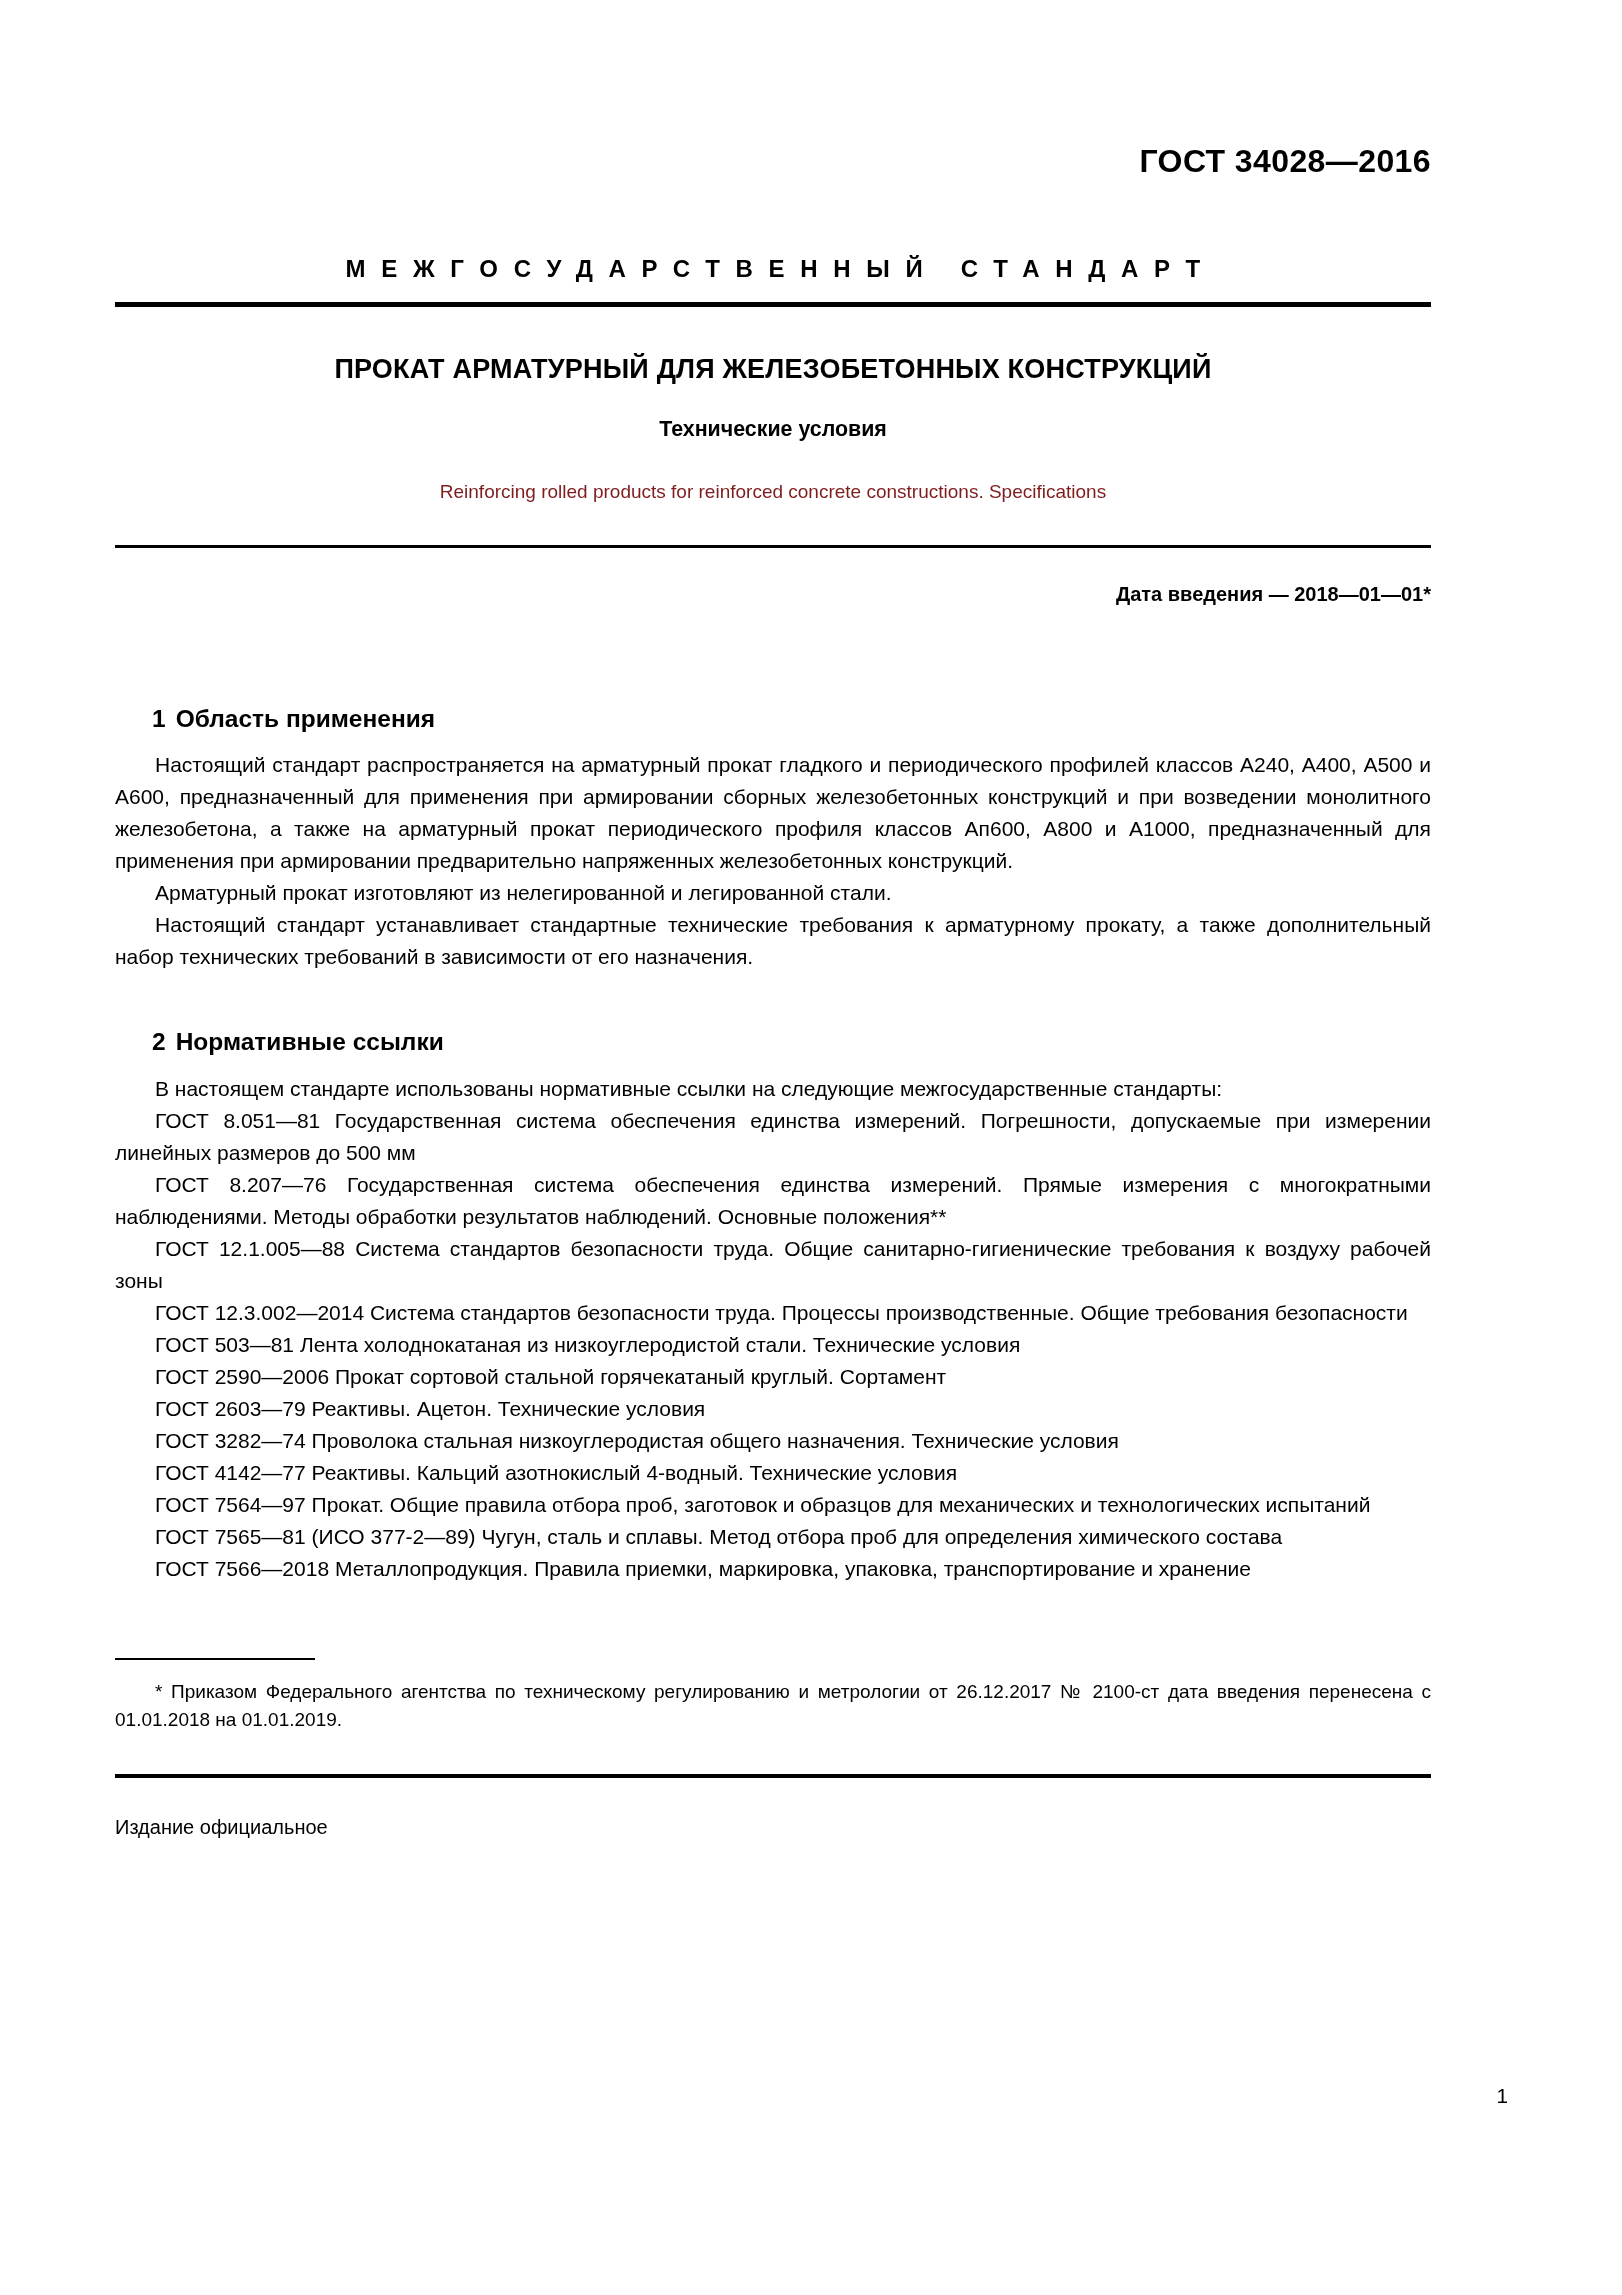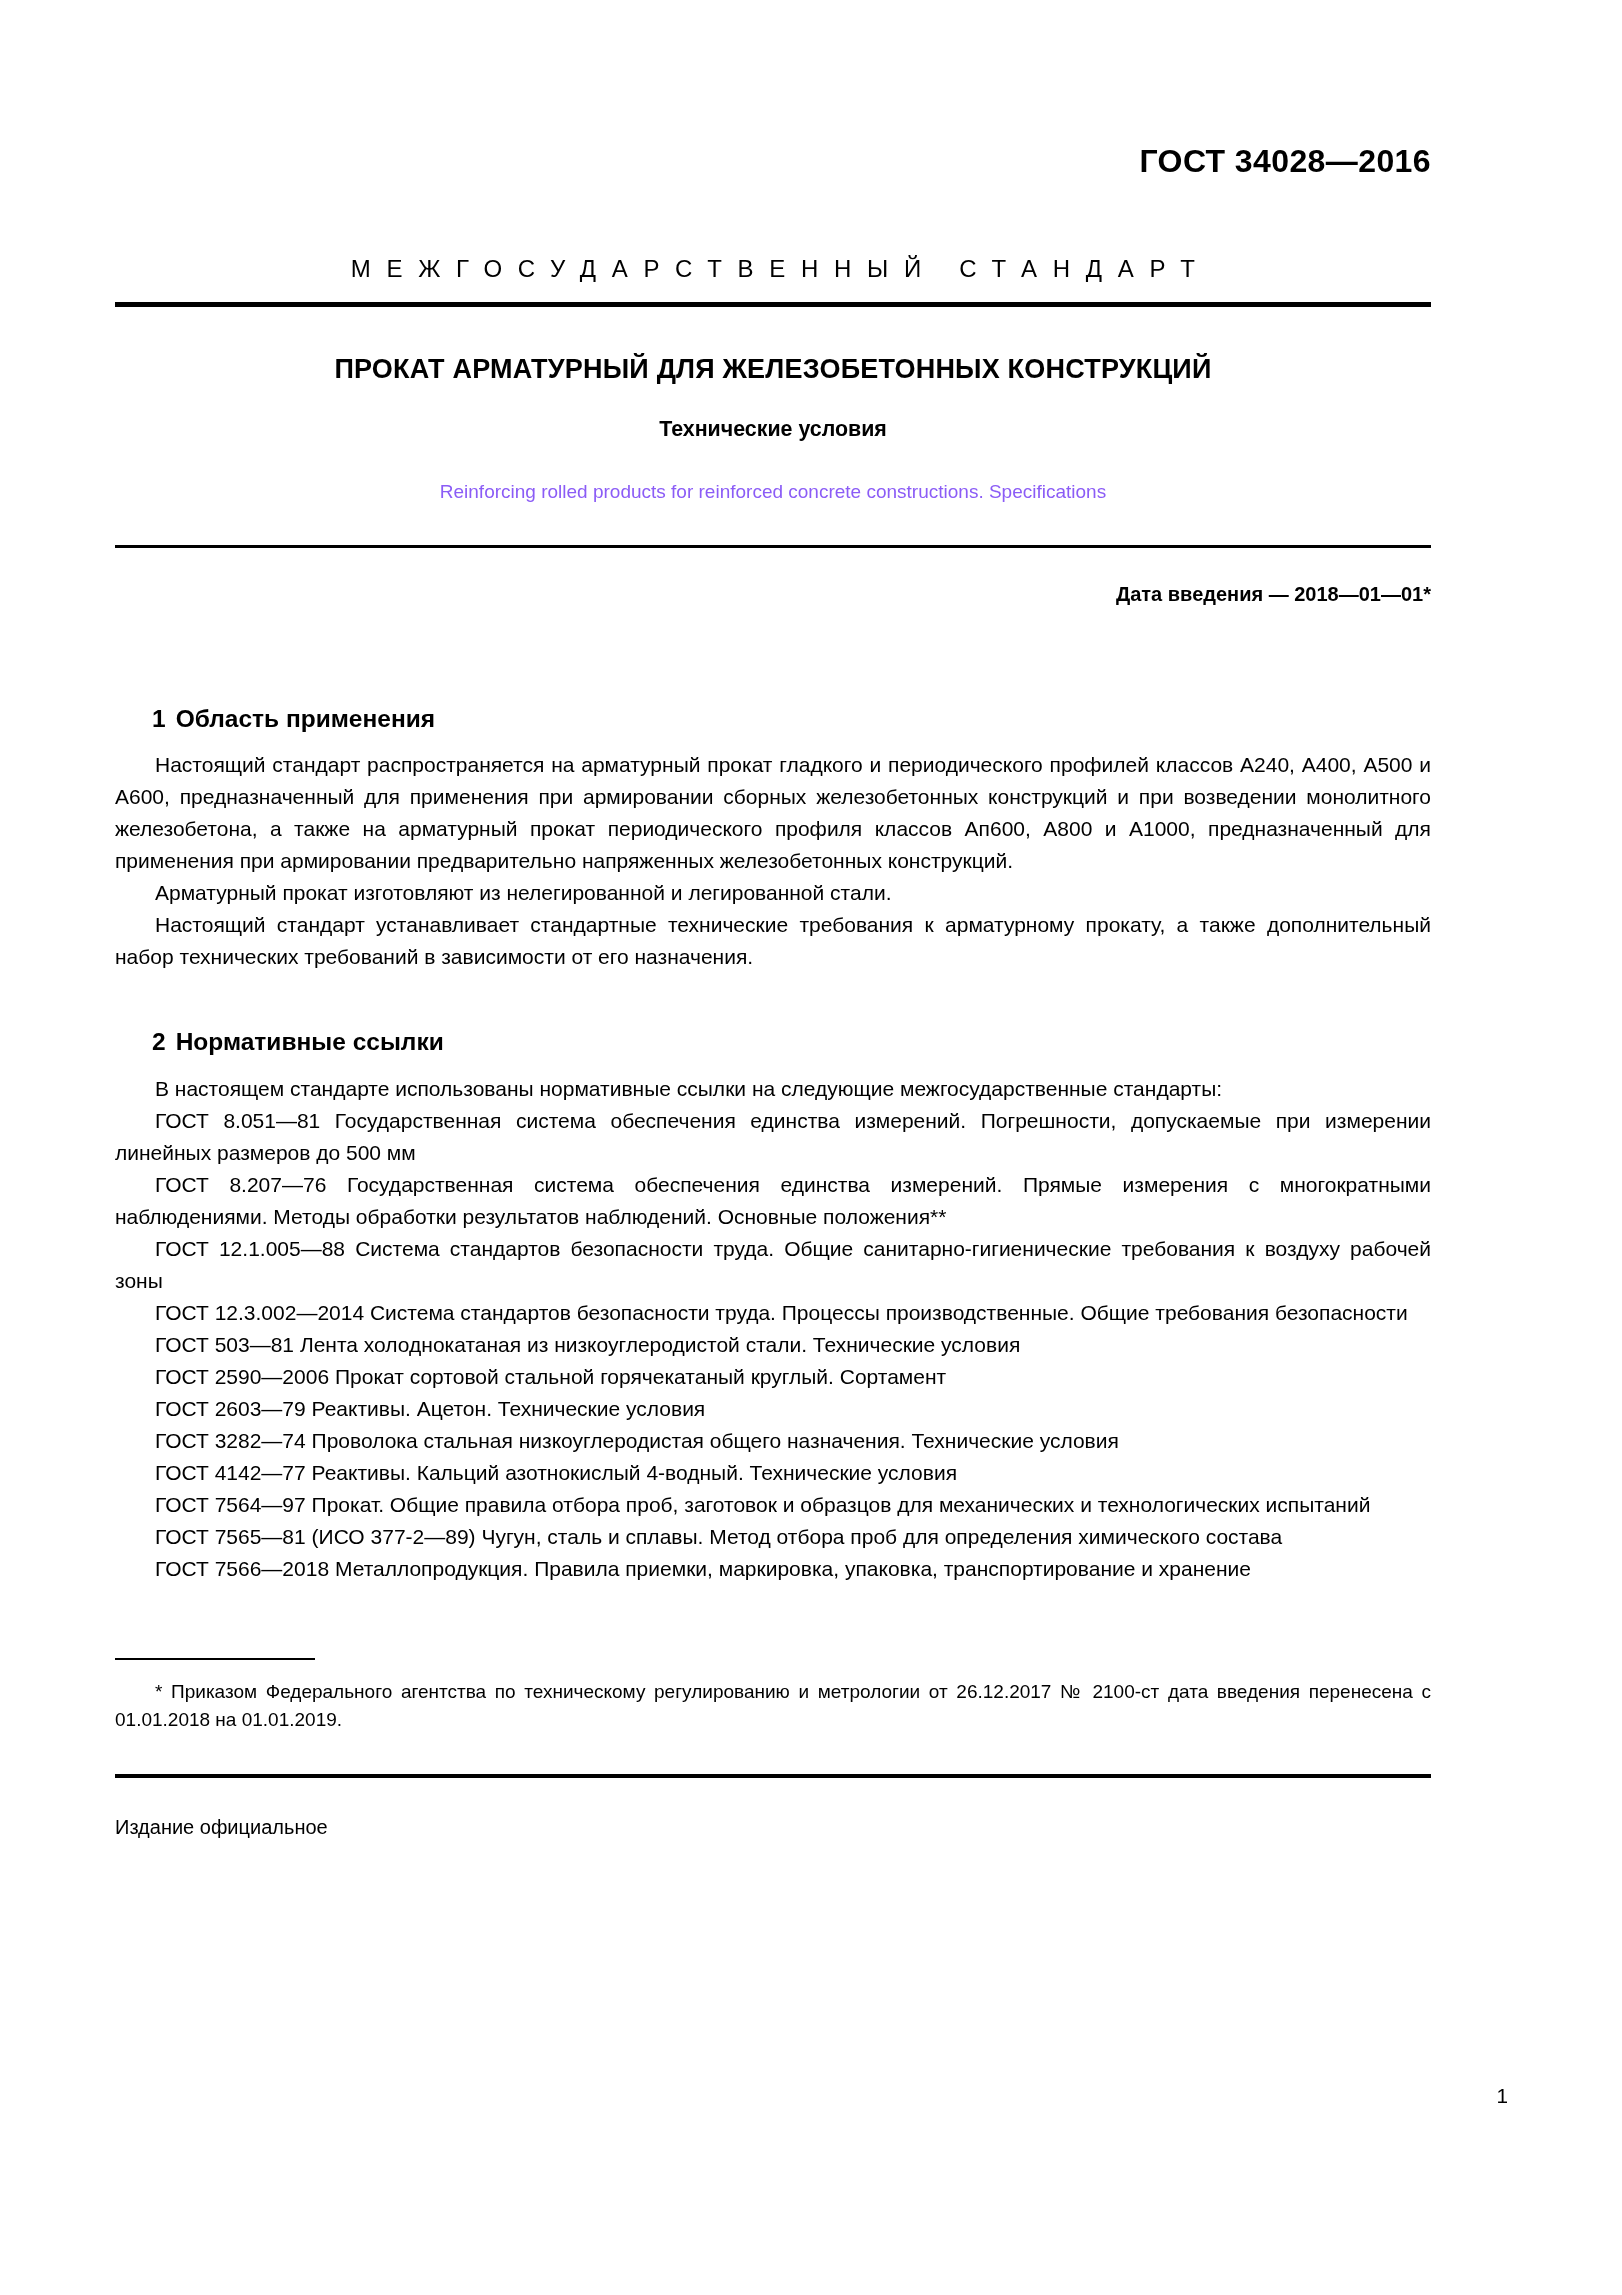--- a/index.html
+++ b/index.html
@@ -33,21 +33,21 @@
     font-size: 32px;
     font-weight: bold;
     letter-spacing: 0.4px;
     padding-top: 145px;
     line-height: 1;
   }
 
   .mgs-line {
     margin-top: 80px;
     font-size: 24px;
-    font-weight: normal;
+    font-weight: bold;
     text-align: center;
     letter-spacing: 15.7px;
     text-indent: 15.3px;
     line-height: 1;
   }
 
   .rule-thick {
     margin-top: 21.4px;
     height: 4.6px;
     background: #000;
@@ -68,21 +68,21 @@
     font-size: 21.4px;
     font-weight: bold;
     line-height: 1.2;
   }
   .title-en {
     margin-top: 38px;
     text-align: center;
     font-size: 19px;
     font-weight: normal;
     line-height: 1.2;
-    color: #8b5cf6;
+    color: #7f1d1d;
   }
 
   .rule-thin {
     margin-top: 41px;
     height: 3.1px;
     background: #000;
   }
 
   .intro-date {
     margin-top: 34px;

